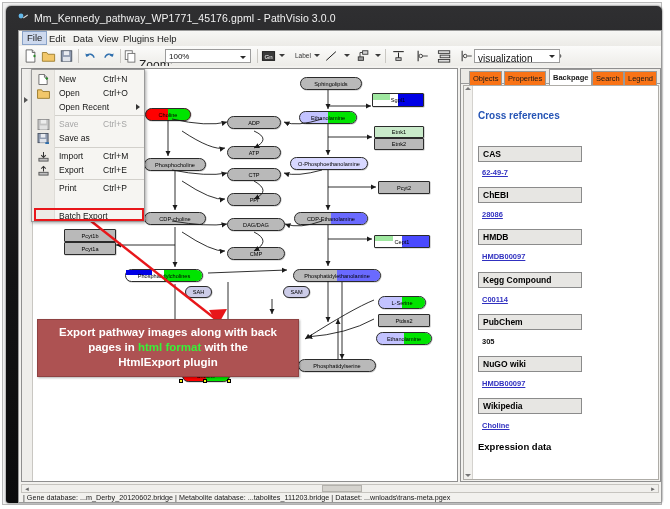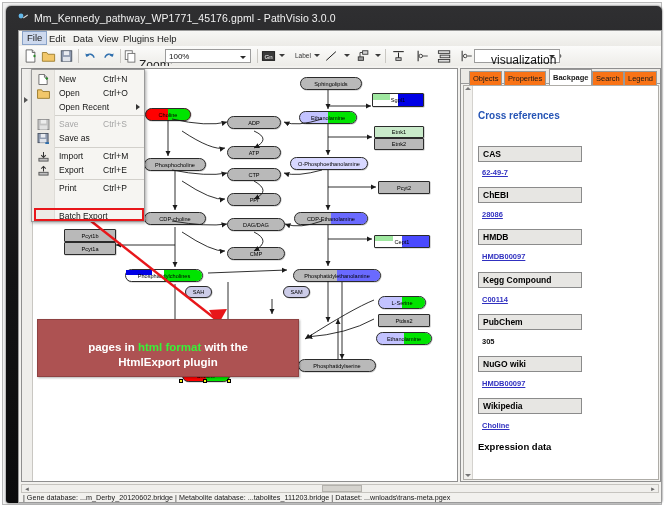--- a/index.html
+++ b/index.html
@@ -45,21 +45,21 @@
      border-left:3px solid transparent;border-right:3px solid transparent;
      border-top:3.5px solid #3a3a3a;}
   #zoomlabel{position:absolute;left:120px;top:12px;font-size:12px;color:#222;}
   #zoombox{position:absolute;left:146px;top:2.5px;width:86px;height:14px;
      background:#fff;border:1px solid #9c9c9c;box-sizing:border-box;}
   #zoombox .val{position:absolute;left:3px;top:2px;font-size:8px;color:#111;}
   #zoombox .arrowbtn{position:absolute;right:1px;top:1px;width:12px;height:11px;}
   .tb-lbl{position:absolute;top:6px;font-size:6.5px;color:#333;}
   #vizbox{position:absolute;left:455px;top:2.5px;width:86px;height:14px;
      background:#fff;border:1px solid #9c9c9c;box-sizing:border-box;}
-  #vizbox .val{position:absolute;left:16px;top:3px;font-size:12px;color:#111;}
+  #vizbox .val{position:absolute;left:3px;top:3px;font-size:10px;color:#111;}
 
   
   #workarea{position:absolute;left:0;top:35px;width:100%;height:418px;background:#f2f1ee;}
   #canvaswrap{position:absolute;left:2px;top:2px;width:437px;height:414px;
      background:#ffffff;border:1px solid #8f8f8f;box-sizing:border-box;overflow:hidden;}
   #canvas{position:absolute;left:0;top:0;width:100%;height:100%;}
   #canvasLeftRail{position:absolute;left:0;top:0;width:10px;height:100%;
      background:#efeeeb;border-right:1px solid #c9c7c2;}
 
   
@@ -574,19 +574,20 @@
         <div class="fm-label">Batch Export</div>
       </div>
       <div id="fm-highlight" style="top:138px;"></div>
     </div>
 
     <svg style="position:absolute;left:0;top:0;width:644px;height:473px;pointer-events:none;z-index:38;" viewBox="0 0 644 473">
       <path d="M63 183 L199 290" stroke="#e8161a" stroke-width="2.4" fill="none"></path>
       <path d="M199 294 L190 279 L208 278 Z" fill="#e8161a"></path>
     </svg>
     <div id="callout">
+      <div class="line" style="top:6px;">Export pathway images along with back</div>
       <div class="line" style="top:21px;"><span>pages in </span><em>html format</em><span> with the</span></div>
       <div class="line" style="top:36px;">HtmlExport plugin</div>
     </div>
 
   </div>
 </div>
 </div>
 
 </body></html>

